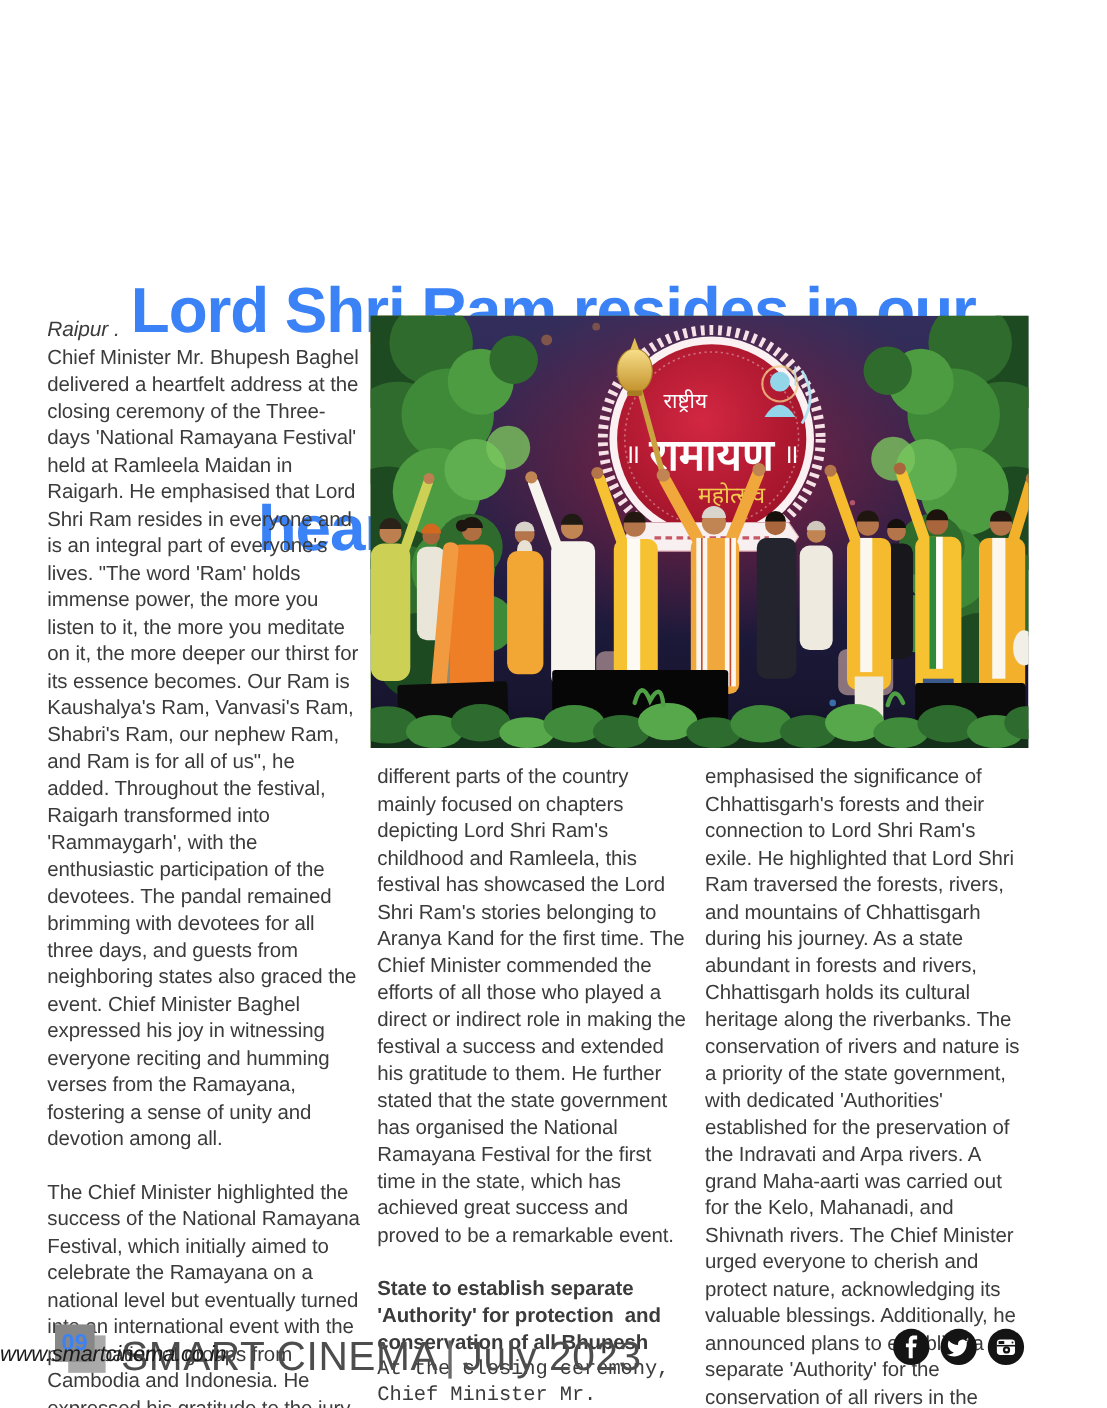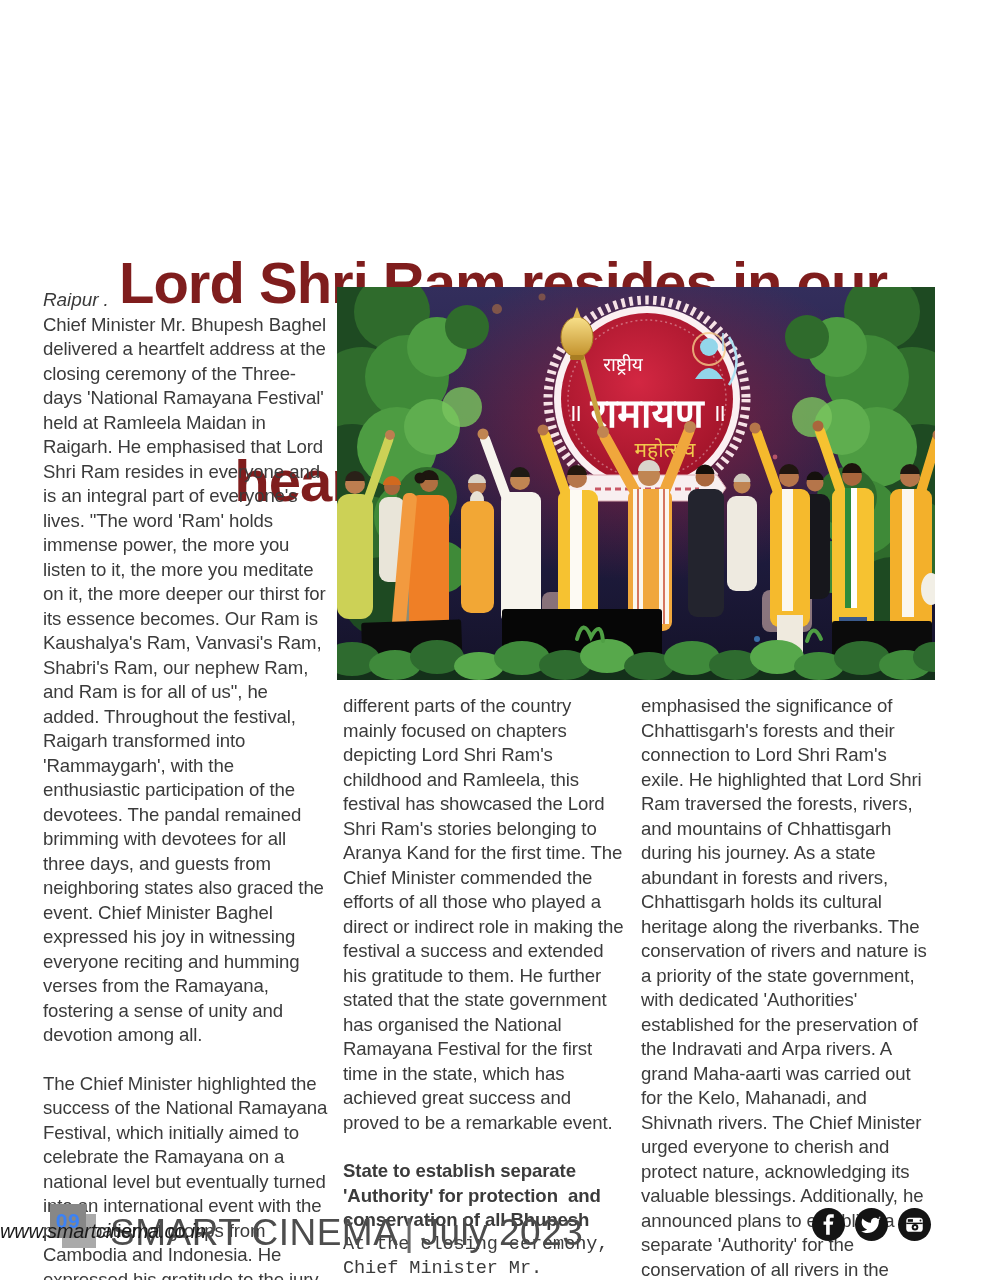--- a/index.html
+++ b/index.html
@@ -2,21 +2,21 @@
 <html><head>
 <meta charset="utf-8">
 <style>
   html,body{margin:0;padding:0;background:#ffffff;}
   .page{
     position:relative;width:1006px;height:1280px;background:#ffffff;overflow:hidden;
     font-family:"Liberation Sans",sans-serif;
   }
   .headline{
     position:absolute;left:0;top:118px;width:1006px;text-align:center;
-    font-weight:700;font-size:58px;line-height:66px;color:#7f1d1d;
+    font-weight:700;font-size:58px;line-height:66px;color:#3b82f6;
     letter-spacing:-1px;white-space:pre-wrap;
   }
   .col{
     position:absolute;width:286px;font-size:18.6px;line-height:24.5px;color:#3b3b3b;
     text-align:left;letter-spacing:-0.1px;
   }
   .col p{margin:0;}
   .col p + p{margin-top:24px;}
   .dateline{font-weight:400;font-style:italic;font-size:19px;}
   .subhead{font-weight:700;margin-top:24px;white-space:pre-wrap;}

